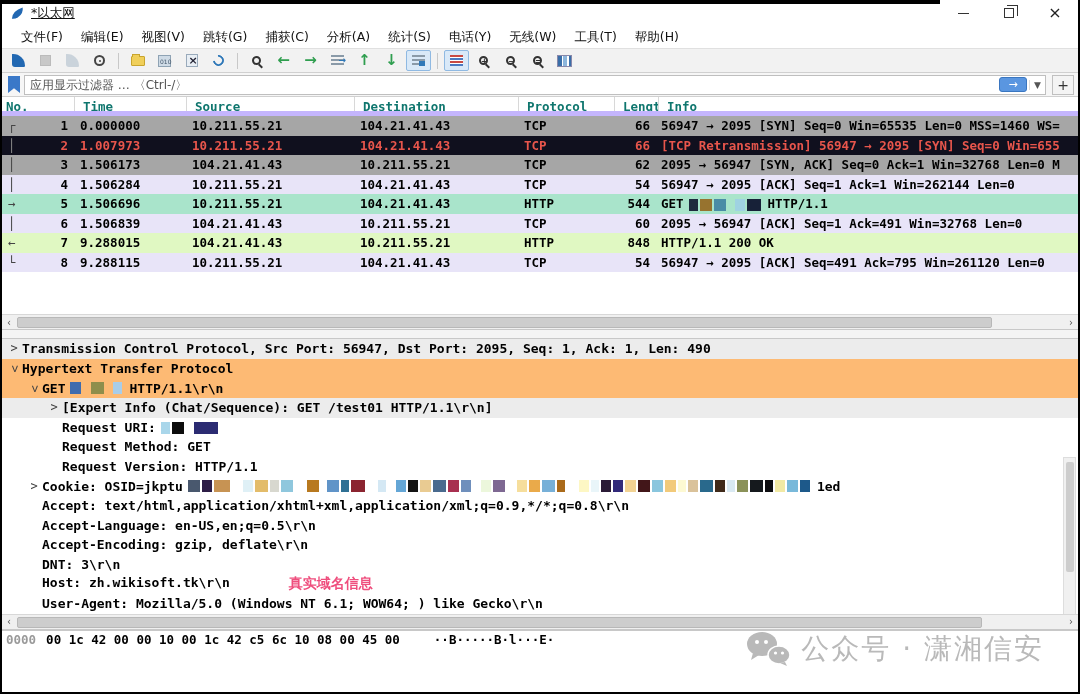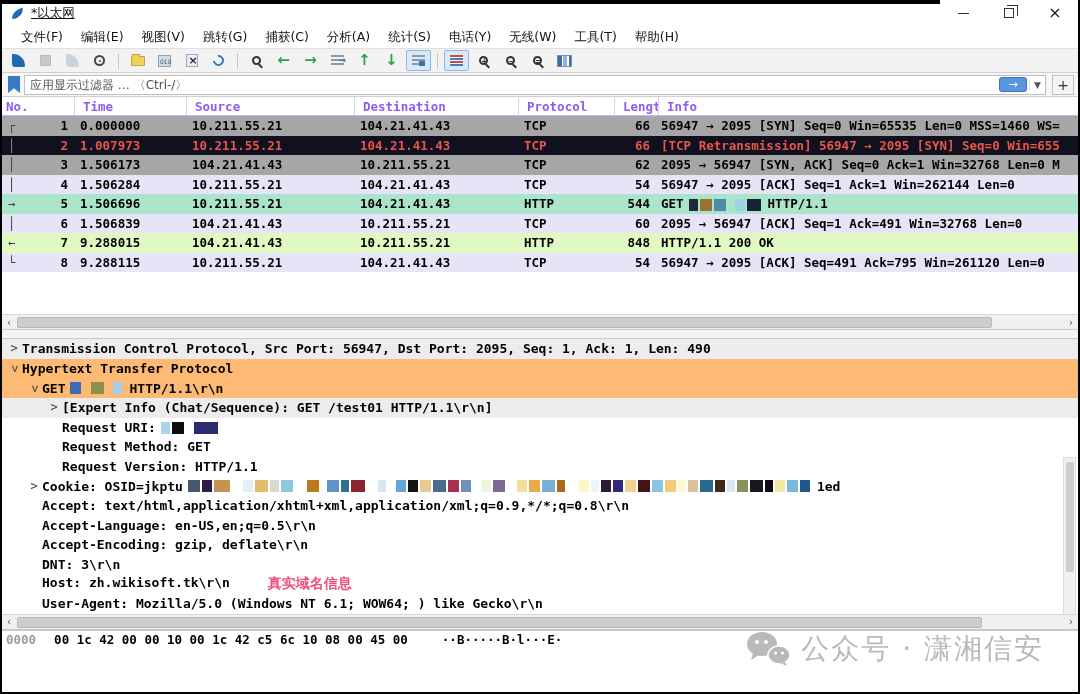--- a/index.html
+++ b/index.html
@@ -59,21 +59,21 @@
   .filter-input-wrap { flex:1; height:20px; background:#fff; border:1px solid #bfbfbf; display:flex; align-items:center; padding-left:5px; }
   .filter-input { flex:1; border:none; outline:none; font-size:12px; color:#333; background:transparent; font-family:"DejaVu Sans",sans-serif;}
   .filter-input::placeholder { color:#555; }
   .apply-btn { width:28px; height:15px; background:#5a96e0; border:1px solid #3a76c0; border-radius:3px; color:#fff; font-size:11px; line-height:13px; text-align:center; margin-right:2px;}
   .caret-btn { font-size:9px; color:#555; padding:0 4px; border-left:1px solid #ddd;}
   .plus-btn { width:22px; height:20px; border:1px solid #c0c0c0; background:#f4f4f4; font-size:14px; color:#333; display:flex; align-items:center; justify-content:center; margin-left:2px;}
 
   
   .plist { flex:0 0 auto; font-family:"DejaVu Sans Mono","Liberation Mono",monospace; font-size:12.5px; font-weight:700; }
   .pgrid { display:grid; grid-template-columns:72px 112px 168px 164px 96px 44px auto; }
-  .phead { height:19px; background:#fff; border-bottom:1px solid #c4b5fd; color:#8b5cf6; font-weight:700; align-items:center;}
+  .phead { height:19px; background:#fff; border-bottom:5px solid #c4b5fd; color:#0f766e; font-weight:700; align-items:center;}
   .phead span { padding:2px 0 2px 8px; border-left:1px solid #d8d8d8; height:100%; overflow:hidden; white-space:nowrap;}
   .phead span:first-child { border-left:none; padding-left:4px;}
   .prow { height:19.5px; line-height:19.5px; white-space:nowrap; overflow:hidden; color:#000;}
   .prow span { overflow:hidden; white-space:nowrap; }
   .c-no { text-align:right; padding-right:6px; position:relative;}
   .c-no .mark { position:absolute; left:6px; top:0; font-weight:400; color:#444; }
   .c-time,.c-src,.c-dst,.c-proto { padding-left:6px; }
   .c-len { text-align:right; padding-right:8px; }
   .c-info { padding-left:3px; }
   .row-gray { background:#a6a6a6; }
@@ -95,29 +95,29 @@
   .details { flex:0 0 auto; font-family:"DejaVu Sans Mono","Liberation Mono",monospace; font-size:13px; font-weight:700; color:#000; background:#fff; position:relative;}
   .drow { height:19.6px; line-height:19.6px; white-space:nowrap; overflow:hidden; display:flex; align-items:center;}
   .drow .arr { width:16px; flex:0 0 auto; text-align:center; font-weight:400; color:#444; font-size:12px;}
   .drow .arr.open { transform:rotate(90deg); }
   .d0 { padding-left:4px; } .d1 { padding-left:24px; } .d2 { padding-left:44px; }
   .bg-gray { background:#ececec; }
   .bg-sel  { background:#fdba74; }
   .censor { display:inline-flex; align-items:center; margin:0 5px; vertical-align:middle;}
   .censor i { display:inline-block; height:12px; margin-right:2px; }
   .host-underline { border-bottom:2px solid #d42e2e; padding-bottom:1px;}
-  .annotation { color:#ef4e7d; font-family:"DejaVu Sans",sans-serif; font-size:14px; font-weight:700; margin-left:38px;}
+  .annotation { color:#ef4e7d; font-family:"DejaVu Sans",sans-serif; font-size:14px; font-weight:700; margin-left:59px;}
   .vscroll { position:absolute; right:2px; top:118px; width:13px; height:172px; background:#f0f0f0; border:1px solid #ddd;}
   .vscroll .thumb { position:absolute; top:4px; left:1.5px; width:8px; height:110px; background:#cdcdcd; border-radius:2px;}
   .vscroll .down { position:absolute; bottom:0; left:0; width:100%; text-align:center; font-size:9px; color:#666;}
 
   
   .hexstrip { flex:1 1 auto; overflow:hidden; background:#fff; border-top:1px solid #c8c8c8; font-family:"DejaVu Sans Mono","Liberation Mono",monospace; font-size:12.5px; font-weight:700;}
   .hexrow { height:19px; line-height:17px; white-space:nowrap; }
-  .hex-off { color:#9a9a9a; padding-left:4px; margin-right:18px;}
+  .hex-off { color:#9a9a9a; padding-left:4px; margin-right:10px;}
   .hex-ascii { margin-left:34px; }
 
   
   .watermark { position:absolute; right:34px; bottom:24px; display:flex; align-items:center; gap:10px; color:#b9b9b9; font-size:28px; letter-spacing:2px; font-family:"DejaVu Sans",sans-serif; z-index:5; pointer-events:none;}
 </style>
 </head>
 <body>
 
 <div class="window">
   <div class="top-black-strip"></div>

